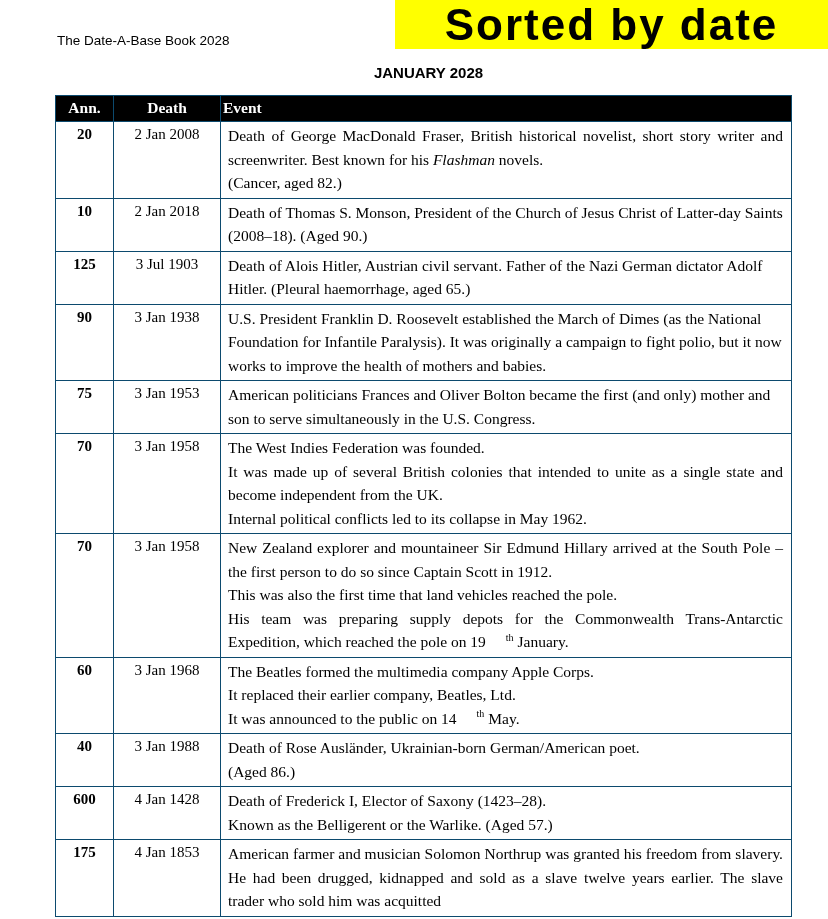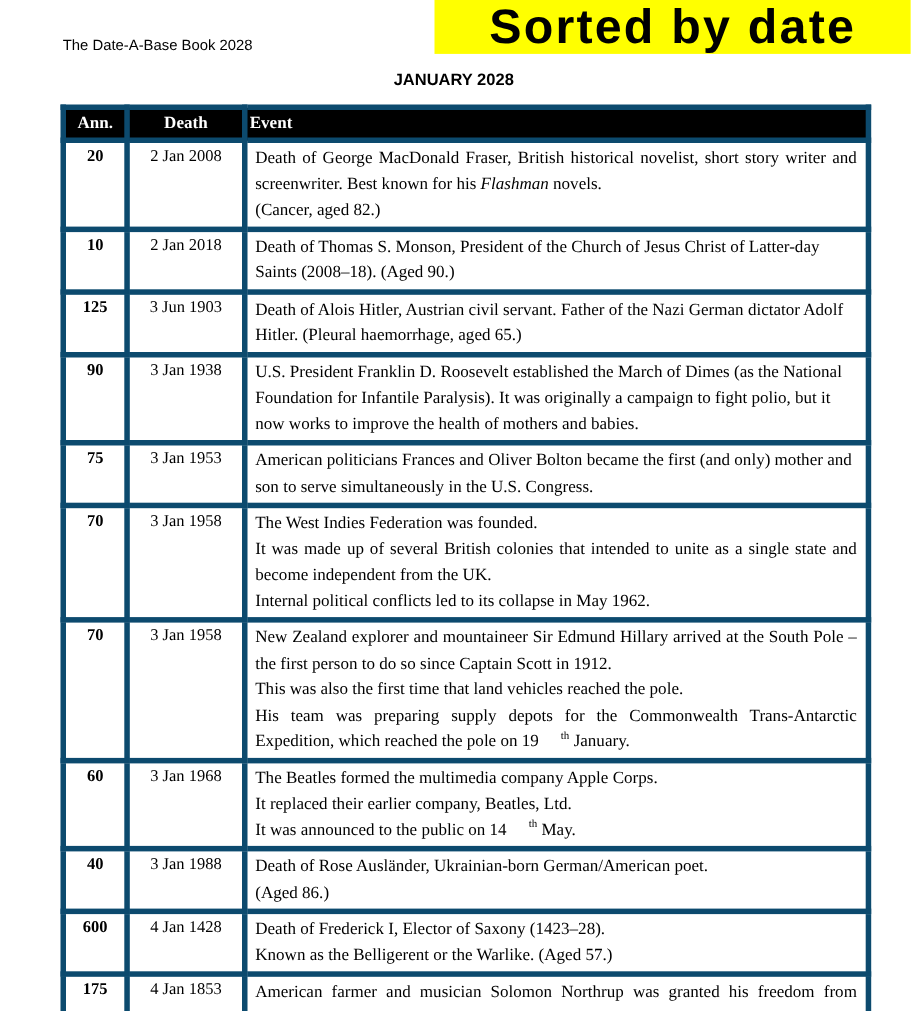--- a/index.html
+++ b/index.html
@@ -35,40 +35,40 @@
     font-family: "Liberation Sans", sans-serif;
     font-weight: bold;
     font-size: 44px;
     line-height: 49px;
     letter-spacing: 2px;
     text-align: center;
     white-space: nowrap;
   }
   .month-title {
     position: absolute;
-    left: 44px;
+    left: 60px;
     top: 64px;
     width: 737px;
     text-align: center;
     font-family: "Liberation Sans", sans-serif;
     font-weight: bold;
     font-size: 15px;
   }
   table.events {
     position: absolute;
     left: 55px;
     top: 95px;
     width: 737px;
     border-collapse: collapse;
     table-layout: fixed;
   }
   table.events col.col-ann  { width: 58px; }
   table.events col.col-date { width: 107px; }
   table.events th, table.events td {
-    border: 5px solid #0c4a6e;
+    border: 1px solid #0c4a6e;
     vertical-align: top;
   }
   table.events thead th {
     background: #000;
     color: #fff;
     font-weight: bold;
     font-size: 15.5px;
     padding: 3px 2px 4px 2px;
   }
   th.h-ann, th.h-date { text-align: center; }
@@ -140,21 +140,21 @@
       </tr>
       <tr>
         <td class="c-ann">10</td>
         <td class="c-date">2 Jan 2018</td>
         <td class="c-event">
           <p>Death of Thomas S. Monson, President of the Church of Jesus Christ of Latter-day Saints (2008–18). (Aged 90.)</p>
         </td>
       </tr>
       <tr>
         <td class="c-ann">125</td>
-        <td class="c-date">3 Jun 1903</td>
+        <td class="c-date">3 Jul 1903</td>
         <td class="c-event">
           <p>Death of Alois Hitler, Austrian civil servant. Father of the Nazi German dictator Adolf Hitler. (Pleural haemorrhage, aged 65.)</p>
         </td>
       </tr>
       <tr>
         <td class="c-ann">90</td>
         <td class="c-date">3 Jan 1938</td>
         <td class="c-event">
           <p>U.S. President Franklin D. Roosevelt established the March of Dimes (as the National Foundation for Infantile Paralysis). It was originally a campaign to fight polio, but it now works to improve the health of mothers and babies.</p>
         </td>

